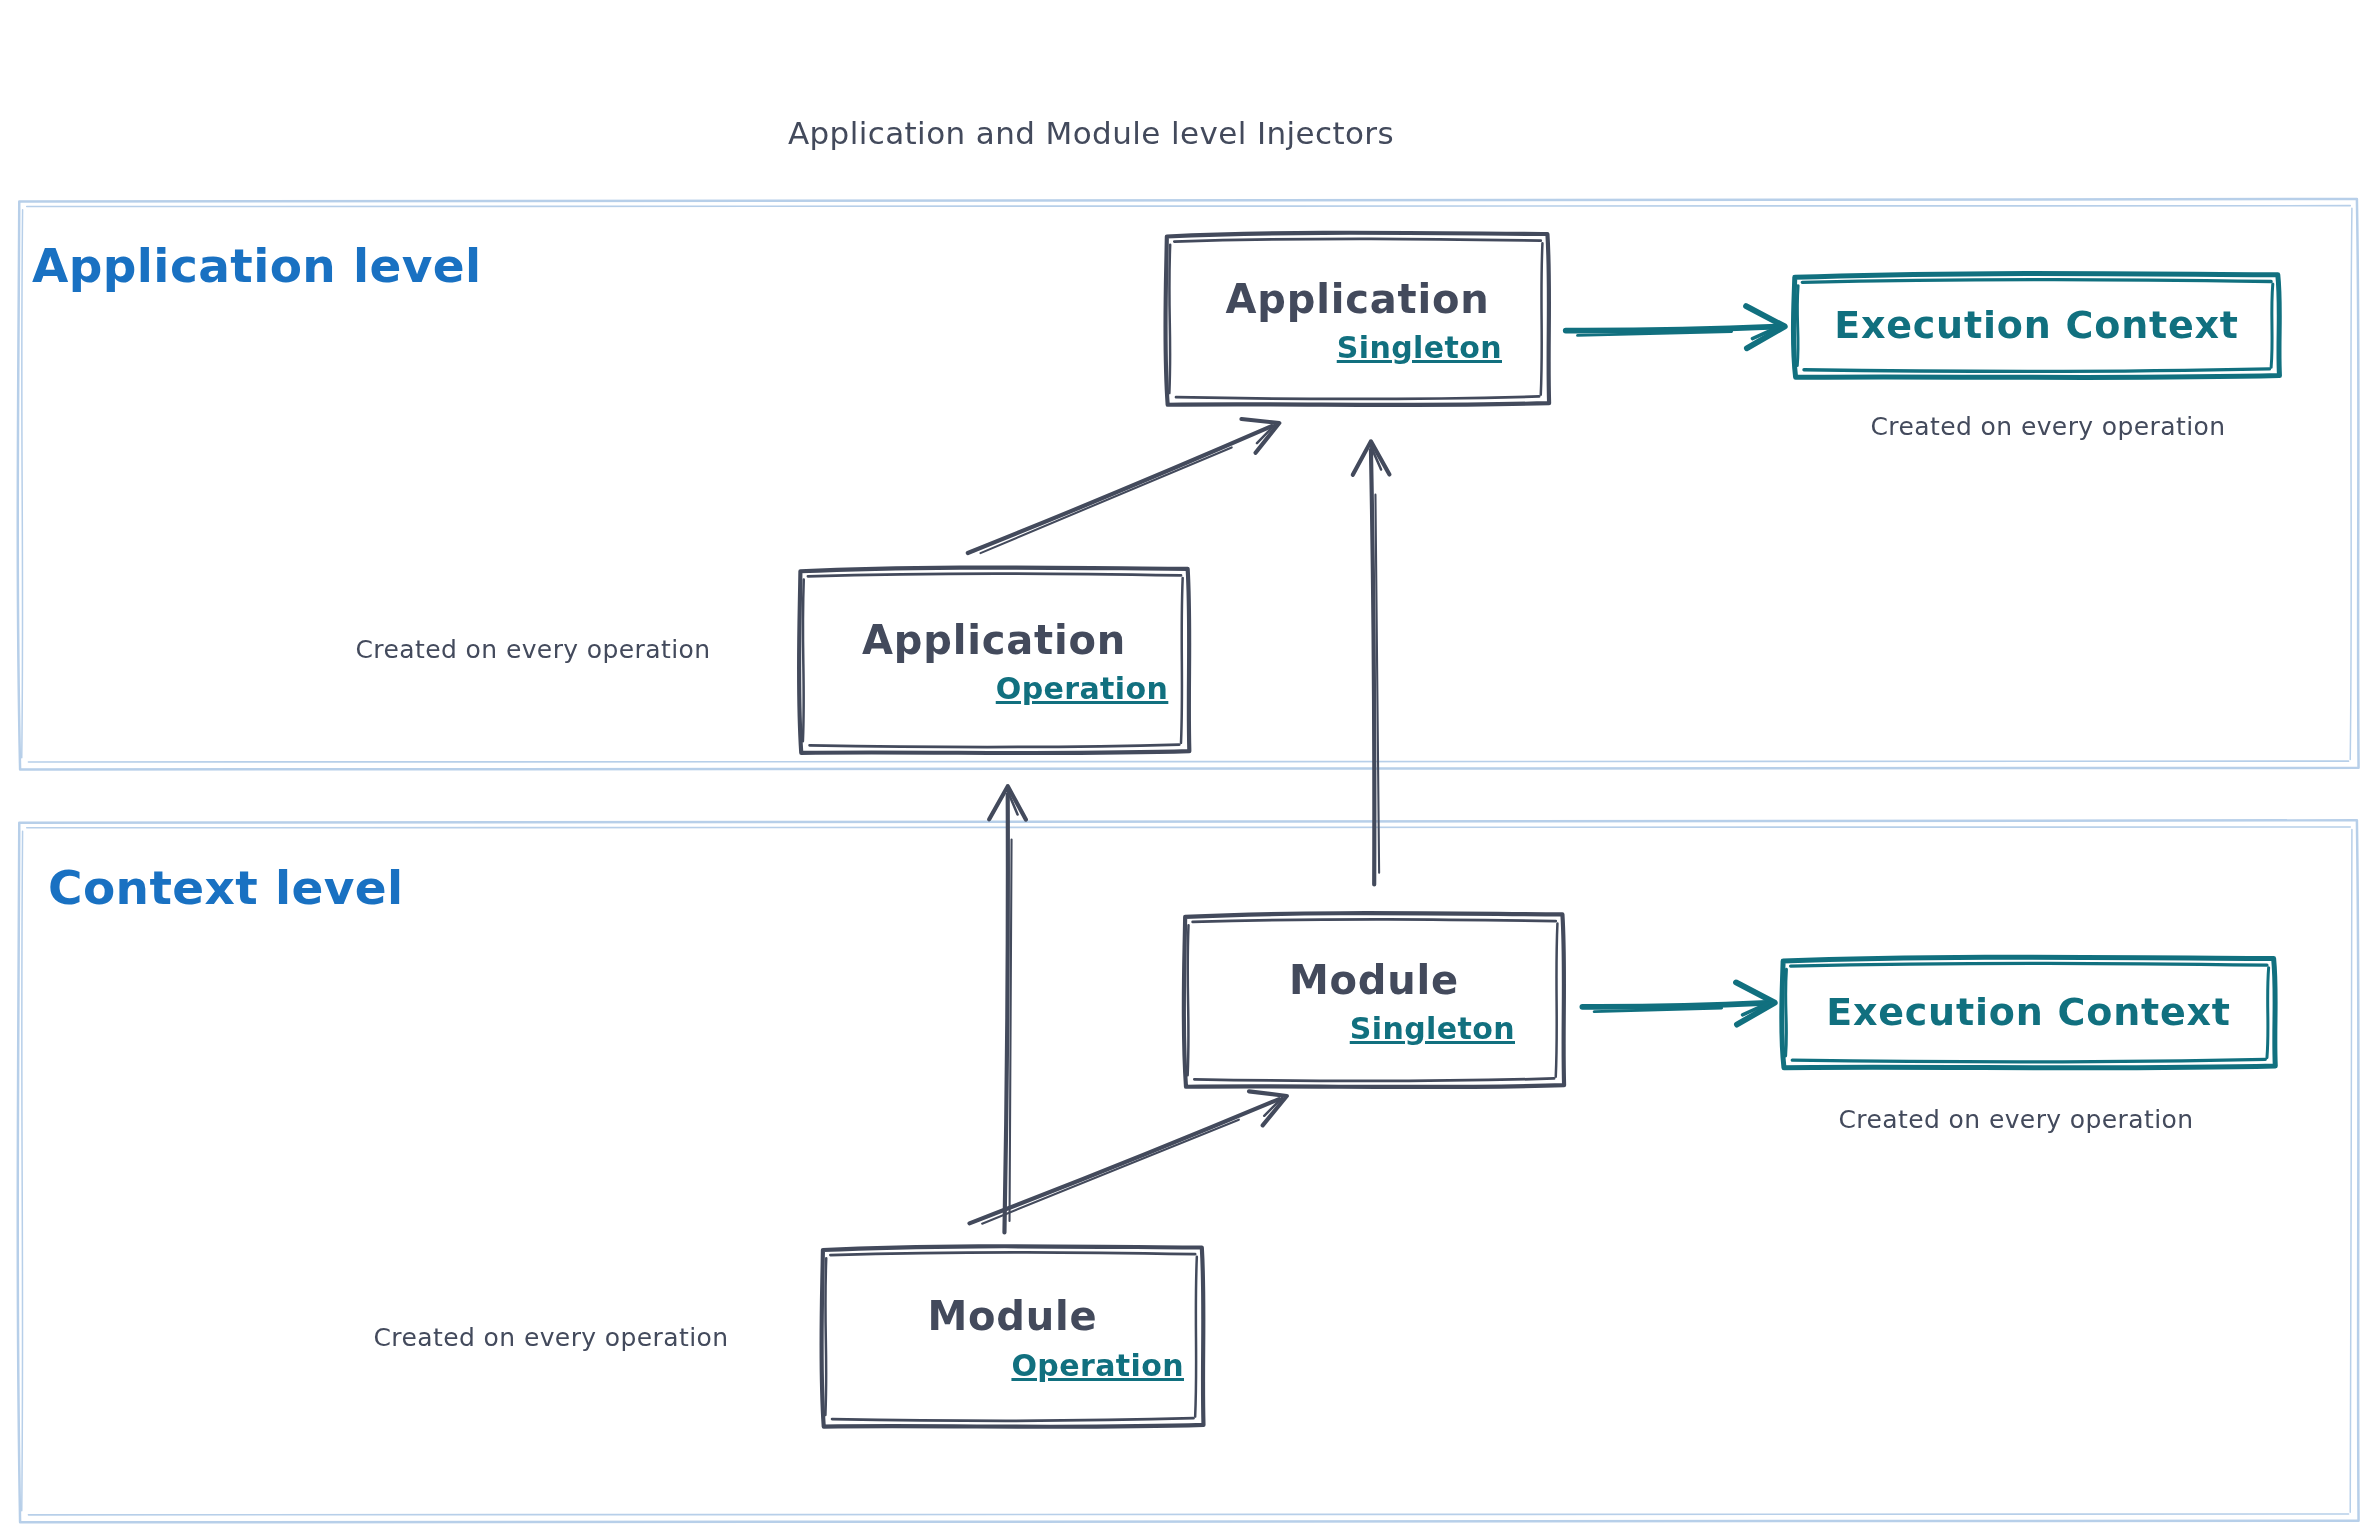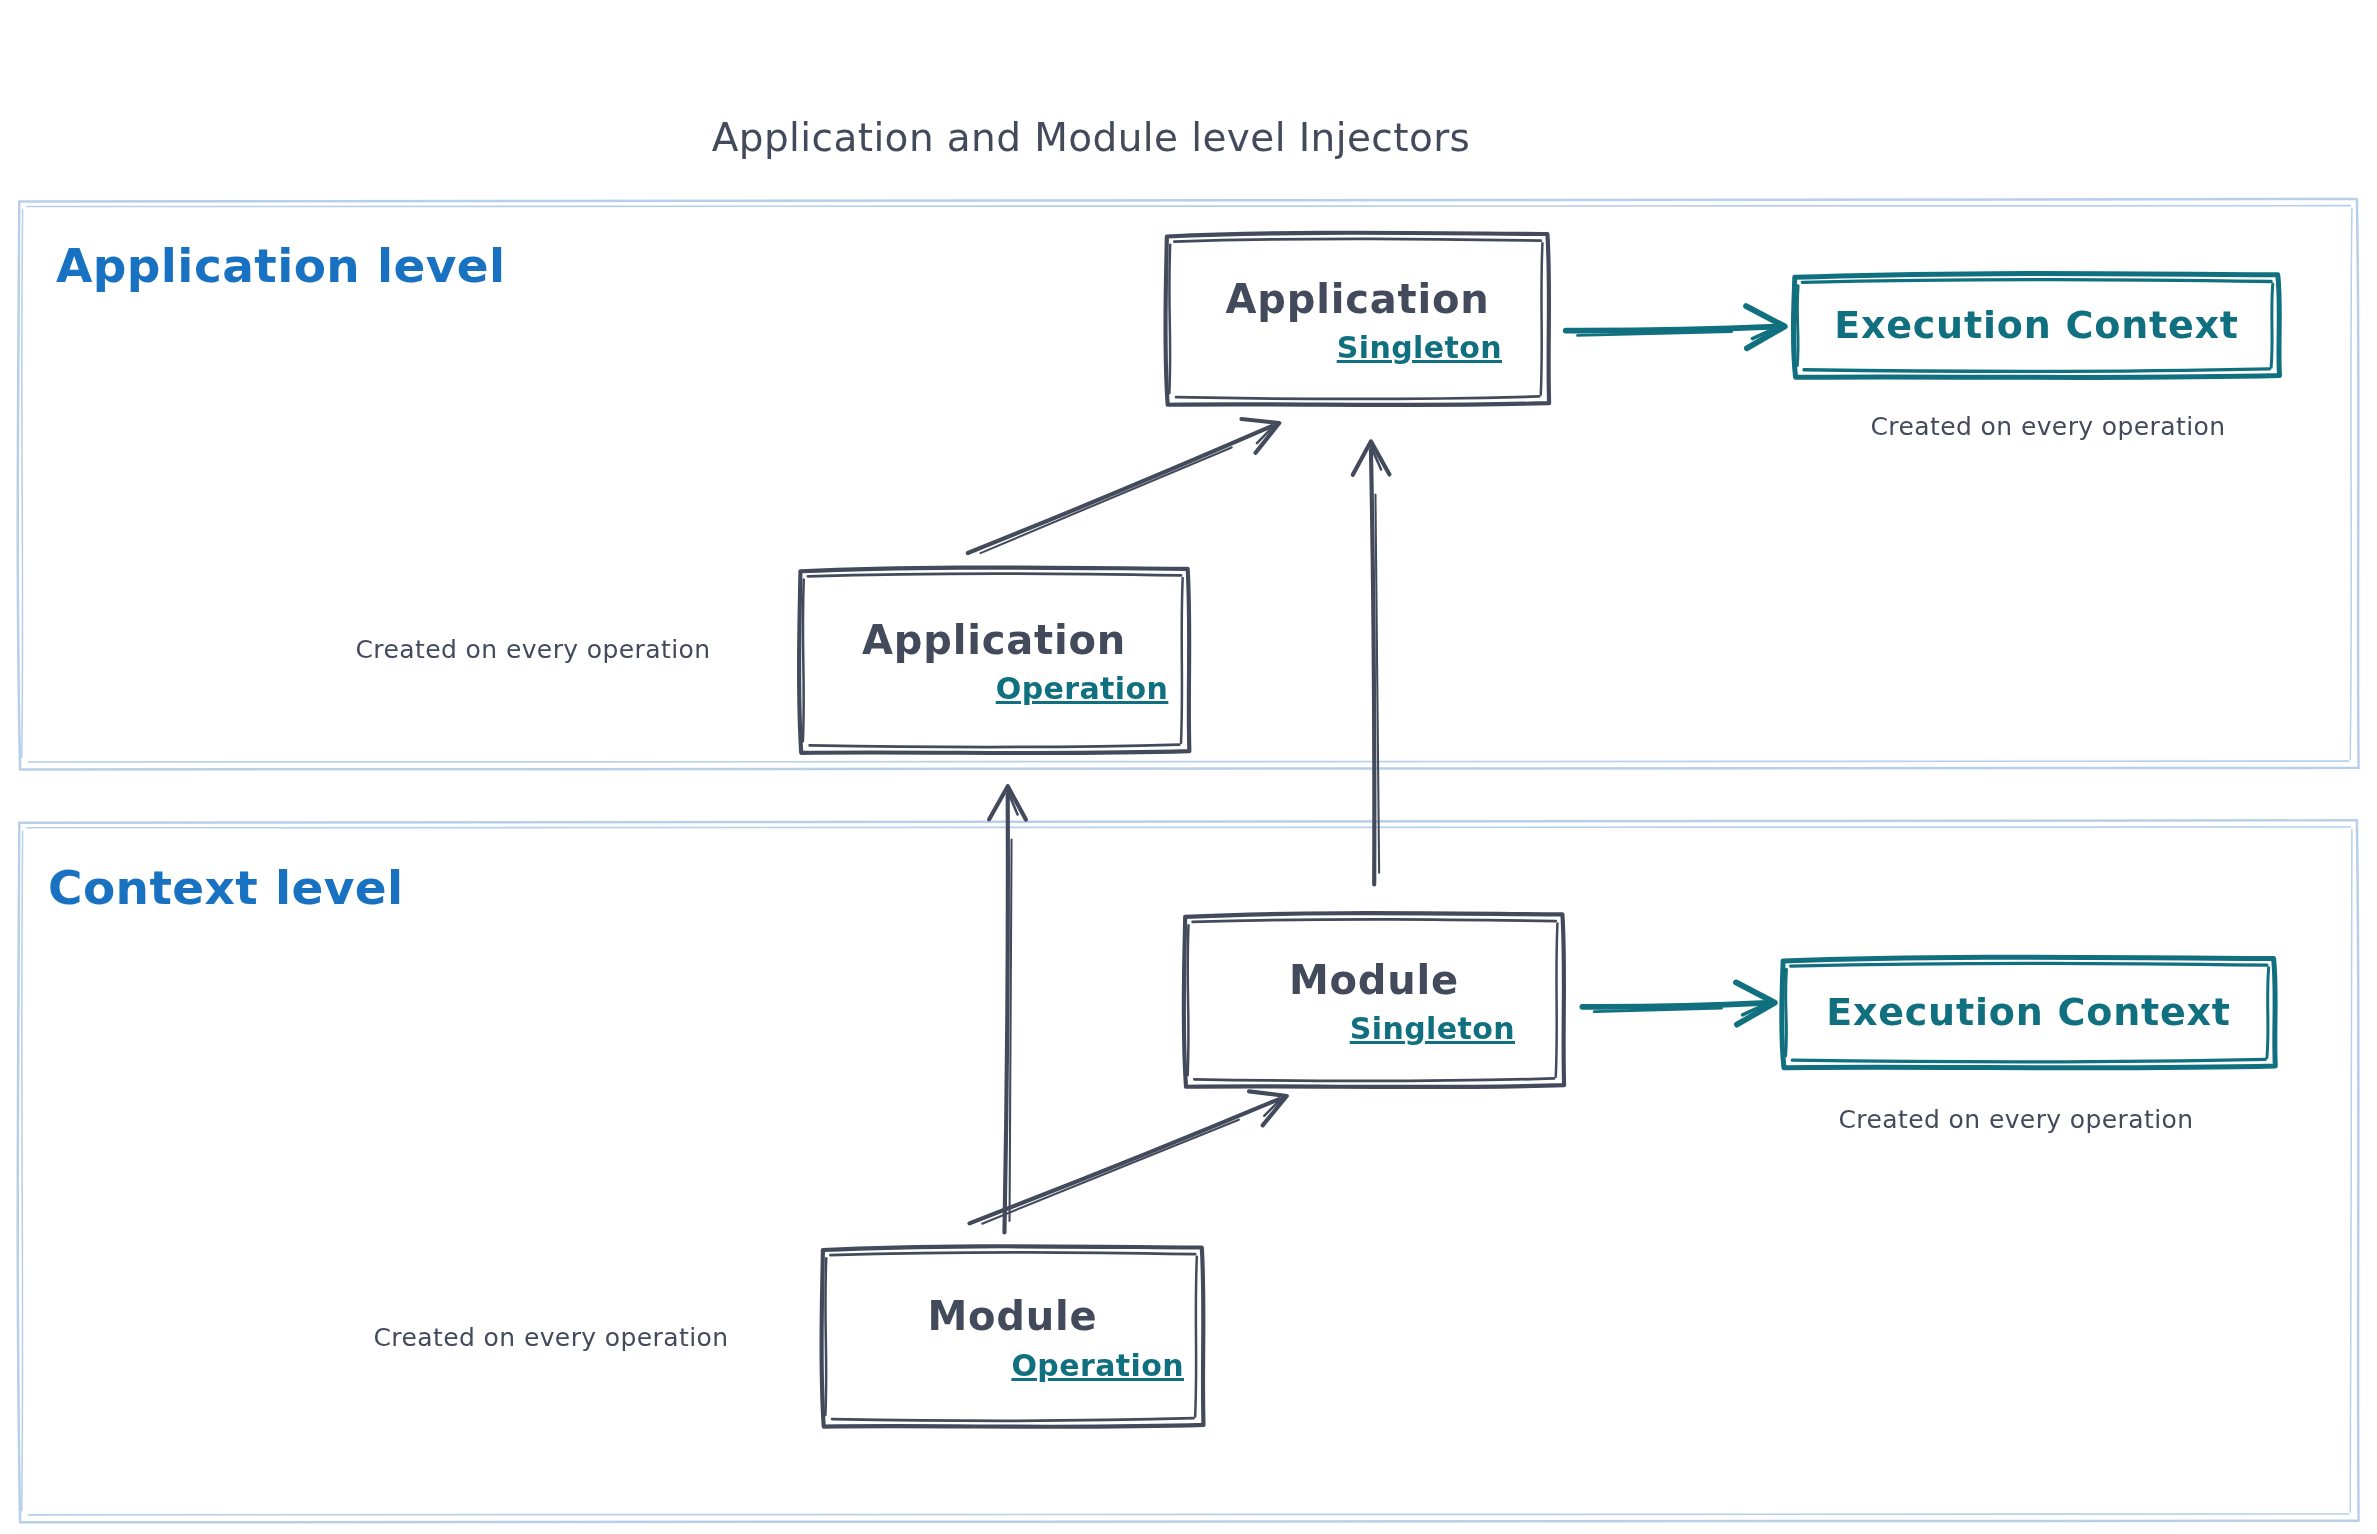--- a/index.html
+++ b/index.html
@@ -4,21 +4,21 @@
 <style>
   html,body{margin:0;padding:0;background:#ffffff;}
   body{width:2377px;height:1534px;overflow:hidden;
        font-family:"DejaVu Sans", sans-serif;}
   .canvas{position:relative;width:2377px;height:1534px;background:#fff;}
   svg.sketch{position:absolute;left:0;top:0;width:2377px;height:1534px;}
   .txt{position:absolute;white-space:nowrap;letter-spacing:0.4px;}
   .title{left:1091px;top:10px;transform:translateX(-50%);
          font-size:57px;font-weight:700;color:var(--blue);}
   .subtitle{left:1091px;top:115px;transform:translateX(-50%);
-            font-size:39px;font-weight:500;color:var(--slate);}
+            font-size:31px;font-weight:500;color:var(--slate);}
   .section-label{font-size:47px;font-weight:600;color:var(--blue);}
   .box{position:absolute;display:flex;flex-direction:column;
        justify-content:center;box-sizing:border-box;padding-top:4px;}
   .box-main{font-size:40px;font-weight:600;color:var(--slate);
             text-align:center;letter-spacing:0.8px;}
   .box-sub{font-size:30px;font-weight:600;color:var(--teal);
            text-align:right;margin-top:8.3px;letter-spacing:0.4px;text-decoration:underline;}
   .exec-box{position:absolute;display:flex;align-items:center;
             justify-content:center;box-sizing:border-box;}
   .exec-label{font-size:38px;font-weight:600;color:var(--teal);
@@ -153,21 +153,21 @@
       <g>
         <path d="M 1164 1469 Q 1355.617950416615 1395.2839157433355, 1535.720280855549 1319.7265013887165" stroke="#434a5c" stroke-width="5" fill="none" stroke-linecap="round" stroke-linejoin="round"></path>
         <path d="M 1179.2275076354617 1469.3507295424674 L 1487.473048169871 1344.4894684600117" stroke="#434a5c" stroke-width="2.5" fill="none" stroke-linecap="round" stroke-linejoin="round"></path>
         <path d="M 1516.0794264773717 1351.3213876726588 L 1545 1316 L 1499.6828203670188 1310.490623437074" stroke="#434a5c" stroke-width="5" fill="none" stroke-linecap="round" stroke-linejoin="round"></path>
         <path d="M 1517.9207565753259 1339.805767694978 L 1539.4321685133293 1318.23590083323" stroke="#434a5c" stroke-width="3" fill="none" stroke-linecap="round" stroke-linejoin="round"></path>
       </g>
     </svg>
 
   <div class="txt subtitle">Application and Module level Injectors</div>
 
-  <div class="txt section-label" style="left:56px;top:238px">Application level</div>
+  <div class="txt section-label" style="left:32px;top:238px">Application level</div>
   <div class="txt section-label" style="left:48px;top:860px">Context level</div>
 
   <div class="box" style="left:1165px;top:232px;width:385px;height:173px">
     <div class="box-main">Application</div>
     <div class="box-sub" style="padding-right:48px">Singleton</div>
   </div>
 
   <div class="box" style="left:798px;top:566px;width:392px;height:187px">
     <div class="box-main">Application</div>
     <div class="box-sub" style="padding-right:21.7px">Operation</div>

